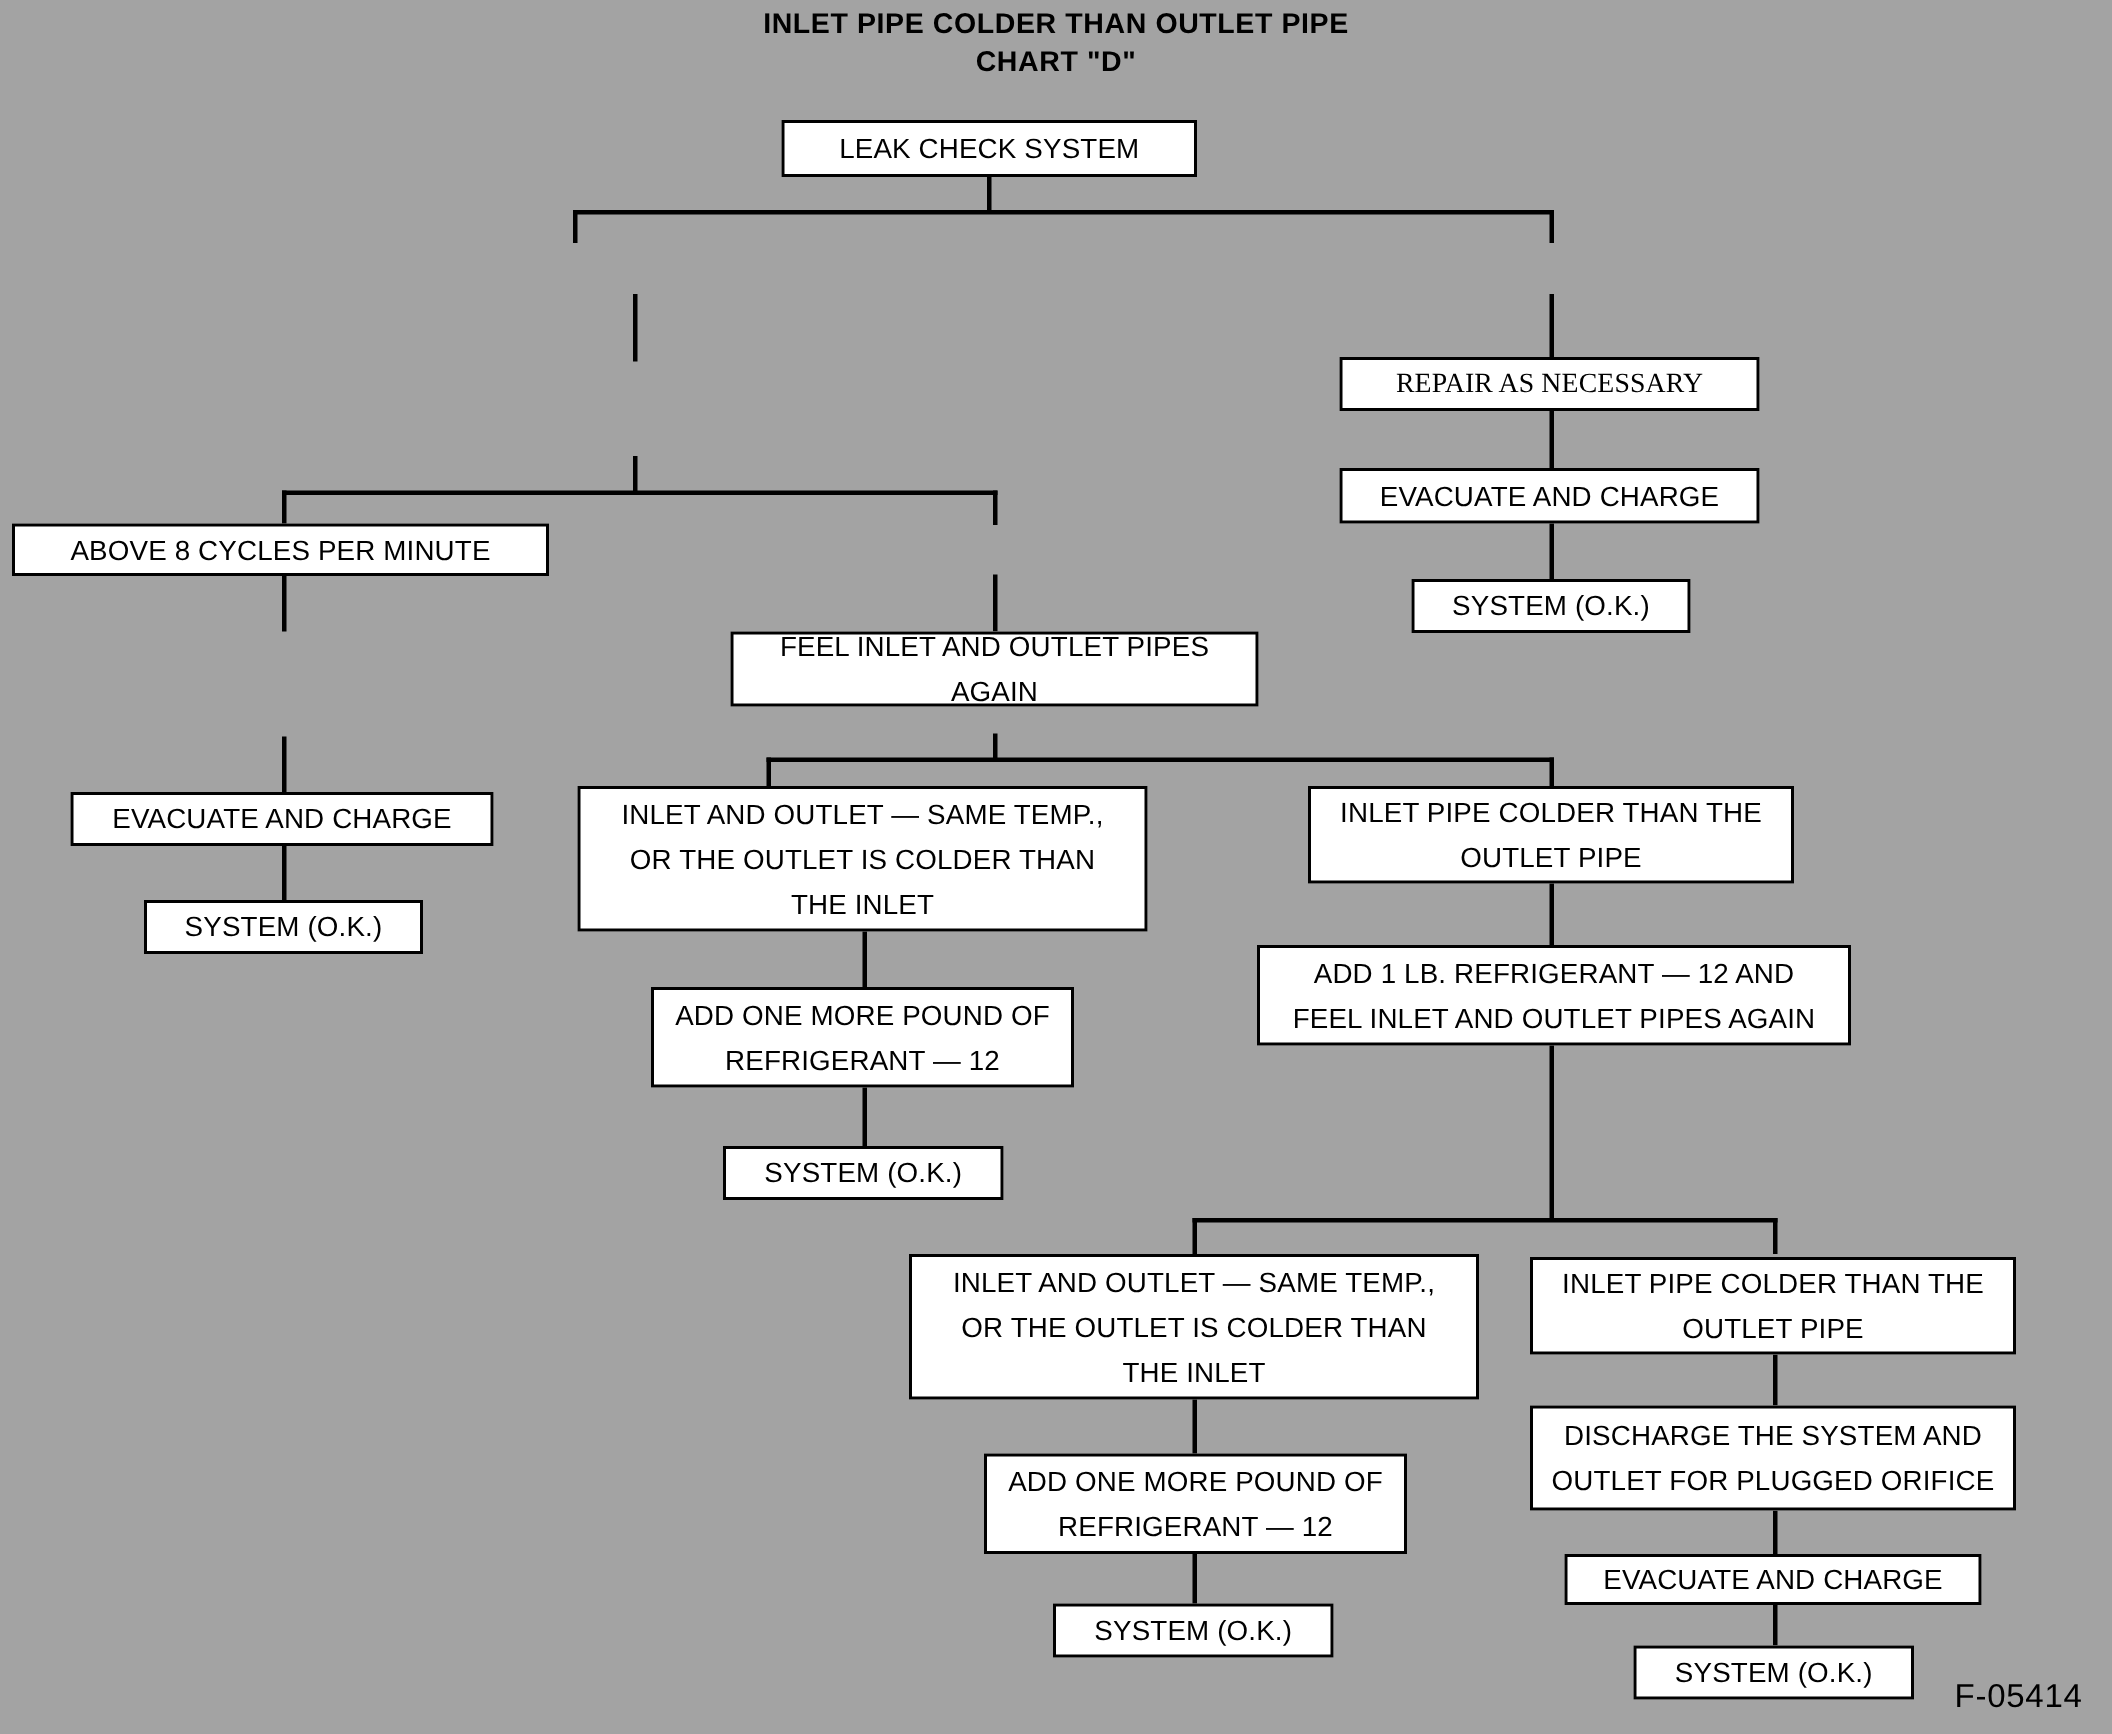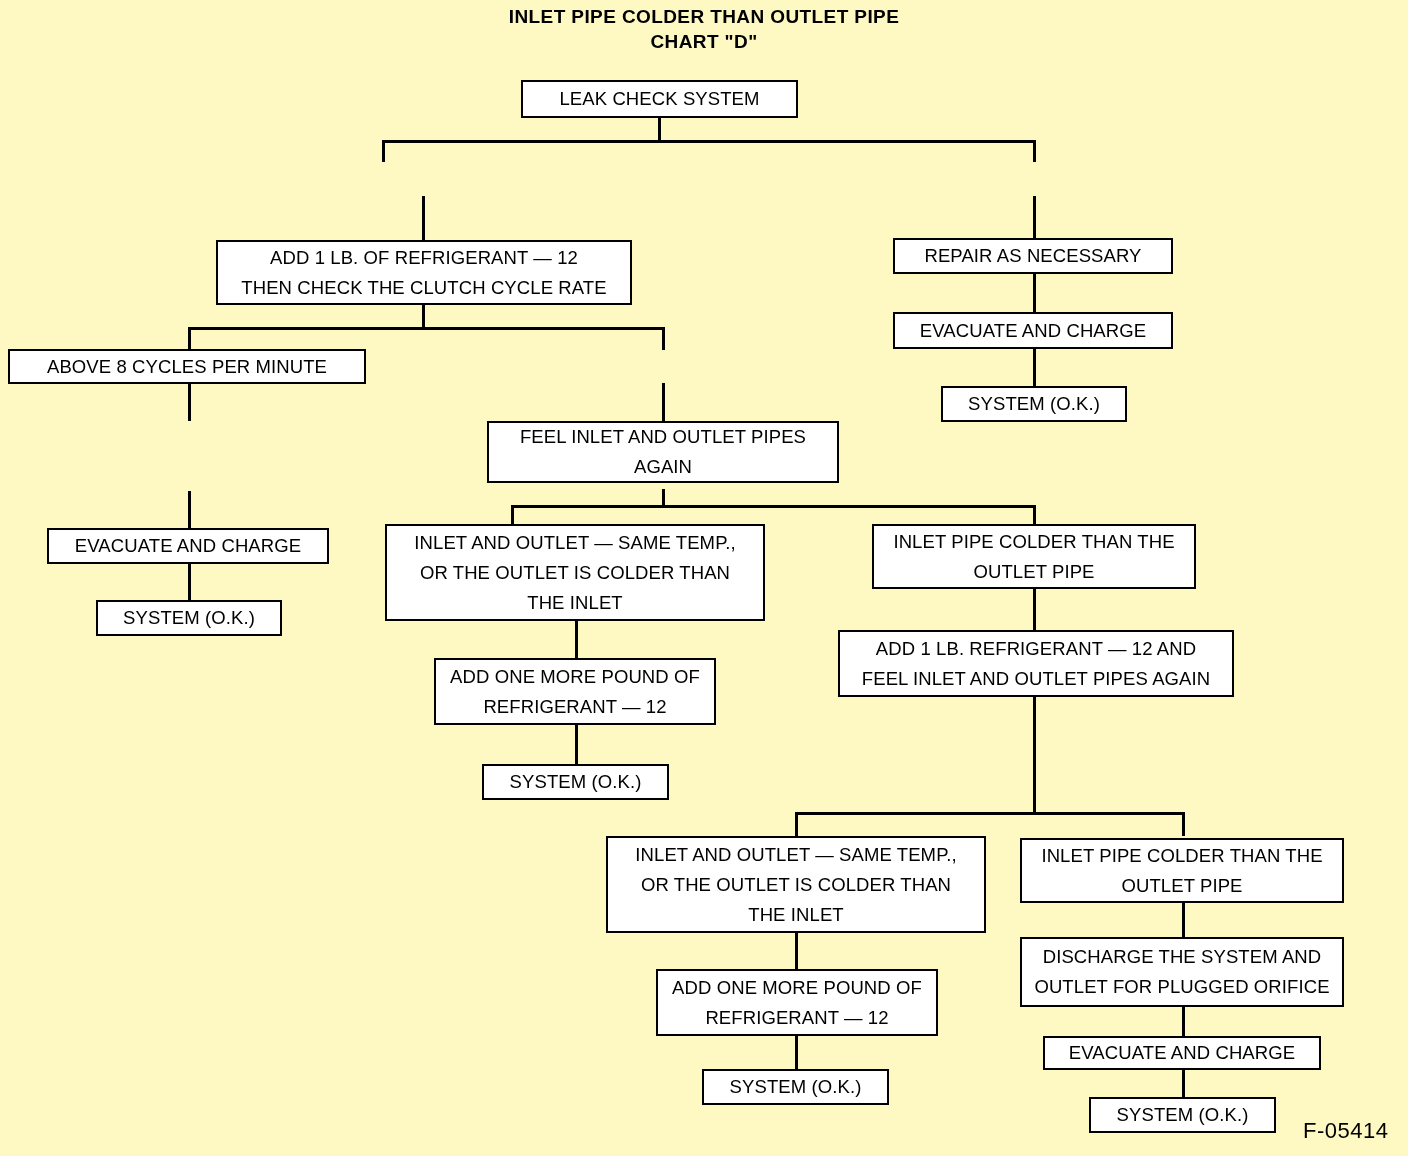--- a/index.html
+++ b/index.html
@@ -5,21 +5,21 @@
 <style>
   html, body {
     margin: 0;
     padding: 0;
     background: #ffffff;
   }
   #page {
     position: relative;
     width: 1408px;
     height: 1156px;
-    background: #fef9c3;
+    background: #a3a3a3;
     font-family: "Liberation Sans", "DejaVu Sans", sans-serif;
     overflow: hidden;
   }
   .title {
     position: absolute;
     left: 0;
     width: 1408px;
     text-align: center;
     font-weight: bold;
     color: #000000;
@@ -110,27 +110,25 @@
   <div class="conn v" style="left:1182px; top:812px; height:24px;"></div>
 
   <div class="conn v" style="left:795px; top:932px; height:38px;"></div>
   <div class="conn v" style="left:795px; top:1035px; height:35px;"></div>
 
   <div class="conn v" style="left:1182px; top:903px; height:34px;"></div>
   <div class="conn v" style="left:1182px; top:1007px; height:29px;"></div>
   <div class="conn v" style="left:1182px; top:1069px; height:28px;"></div>
 
   <div class="node" style="left:521px; top:80px;  width:277px; height:38px;">LEAK CHECK SYSTEM</div>
-  <div class="node" style="left:216px; top:240px; width:416px; height:65px;">ADD 1 LB. OF REFRIGERANT — 12
-THEN CHECK THE CLUTCH CYCLE RATE</div>
-  <div class="node" style="left:893px; top:238px; width:280px; height:36px;">REPAIR AS NECESSARY</div>
+  <div class="node" style="left:893px; top:238px; width:280px; height:36px;font-family:Liberation Serif, serif;">REPAIR AS NECESSARY</div>
   <div class="node" style="left:893px; top:312px; width:280px; height:37px;">EVACUATE AND CHARGE</div>
   <div class="node" style="left:941px; top:386px; width:186px; height:36px;">SYSTEM (O.K.)</div>
   <div class="node" style="left:8px;   top:349px; width:358px; height:35px;">ABOVE 8 CYCLES PER MINUTE</div>
-  <div class="node" style="left:487px; top:421px; width:352px; height:62px;">FEEL INLET AND OUTLET PIPES
+  <div class="node" style="left:487px; top:421px; width:352px; height:50px;">FEEL INLET AND OUTLET PIPES
 AGAIN</div>
   <div class="node" style="left:47px;  top:528px; width:282px; height:36px;">EVACUATE AND CHARGE</div>
   <div class="node" style="left:385px; top:524px; width:380px; height:97px;">INLET AND OUTLET — SAME TEMP.,
 OR THE OUTLET IS COLDER THAN
 THE INLET</div>
   <div class="node" style="left:872px; top:524px; width:324px; height:65px;">INLET PIPE COLDER THAN THE
 OUTLET PIPE</div>
   <div class="node" style="left:96px;  top:600px; width:186px; height:36px;">SYSTEM (O.K.)</div>
   <div class="node" style="left:838px; top:630px; width:396px; height:67px;">ADD 1 LB. REFRIGERANT — 12 AND
 FEEL INLET AND OUTLET PIPES AGAIN</div>

